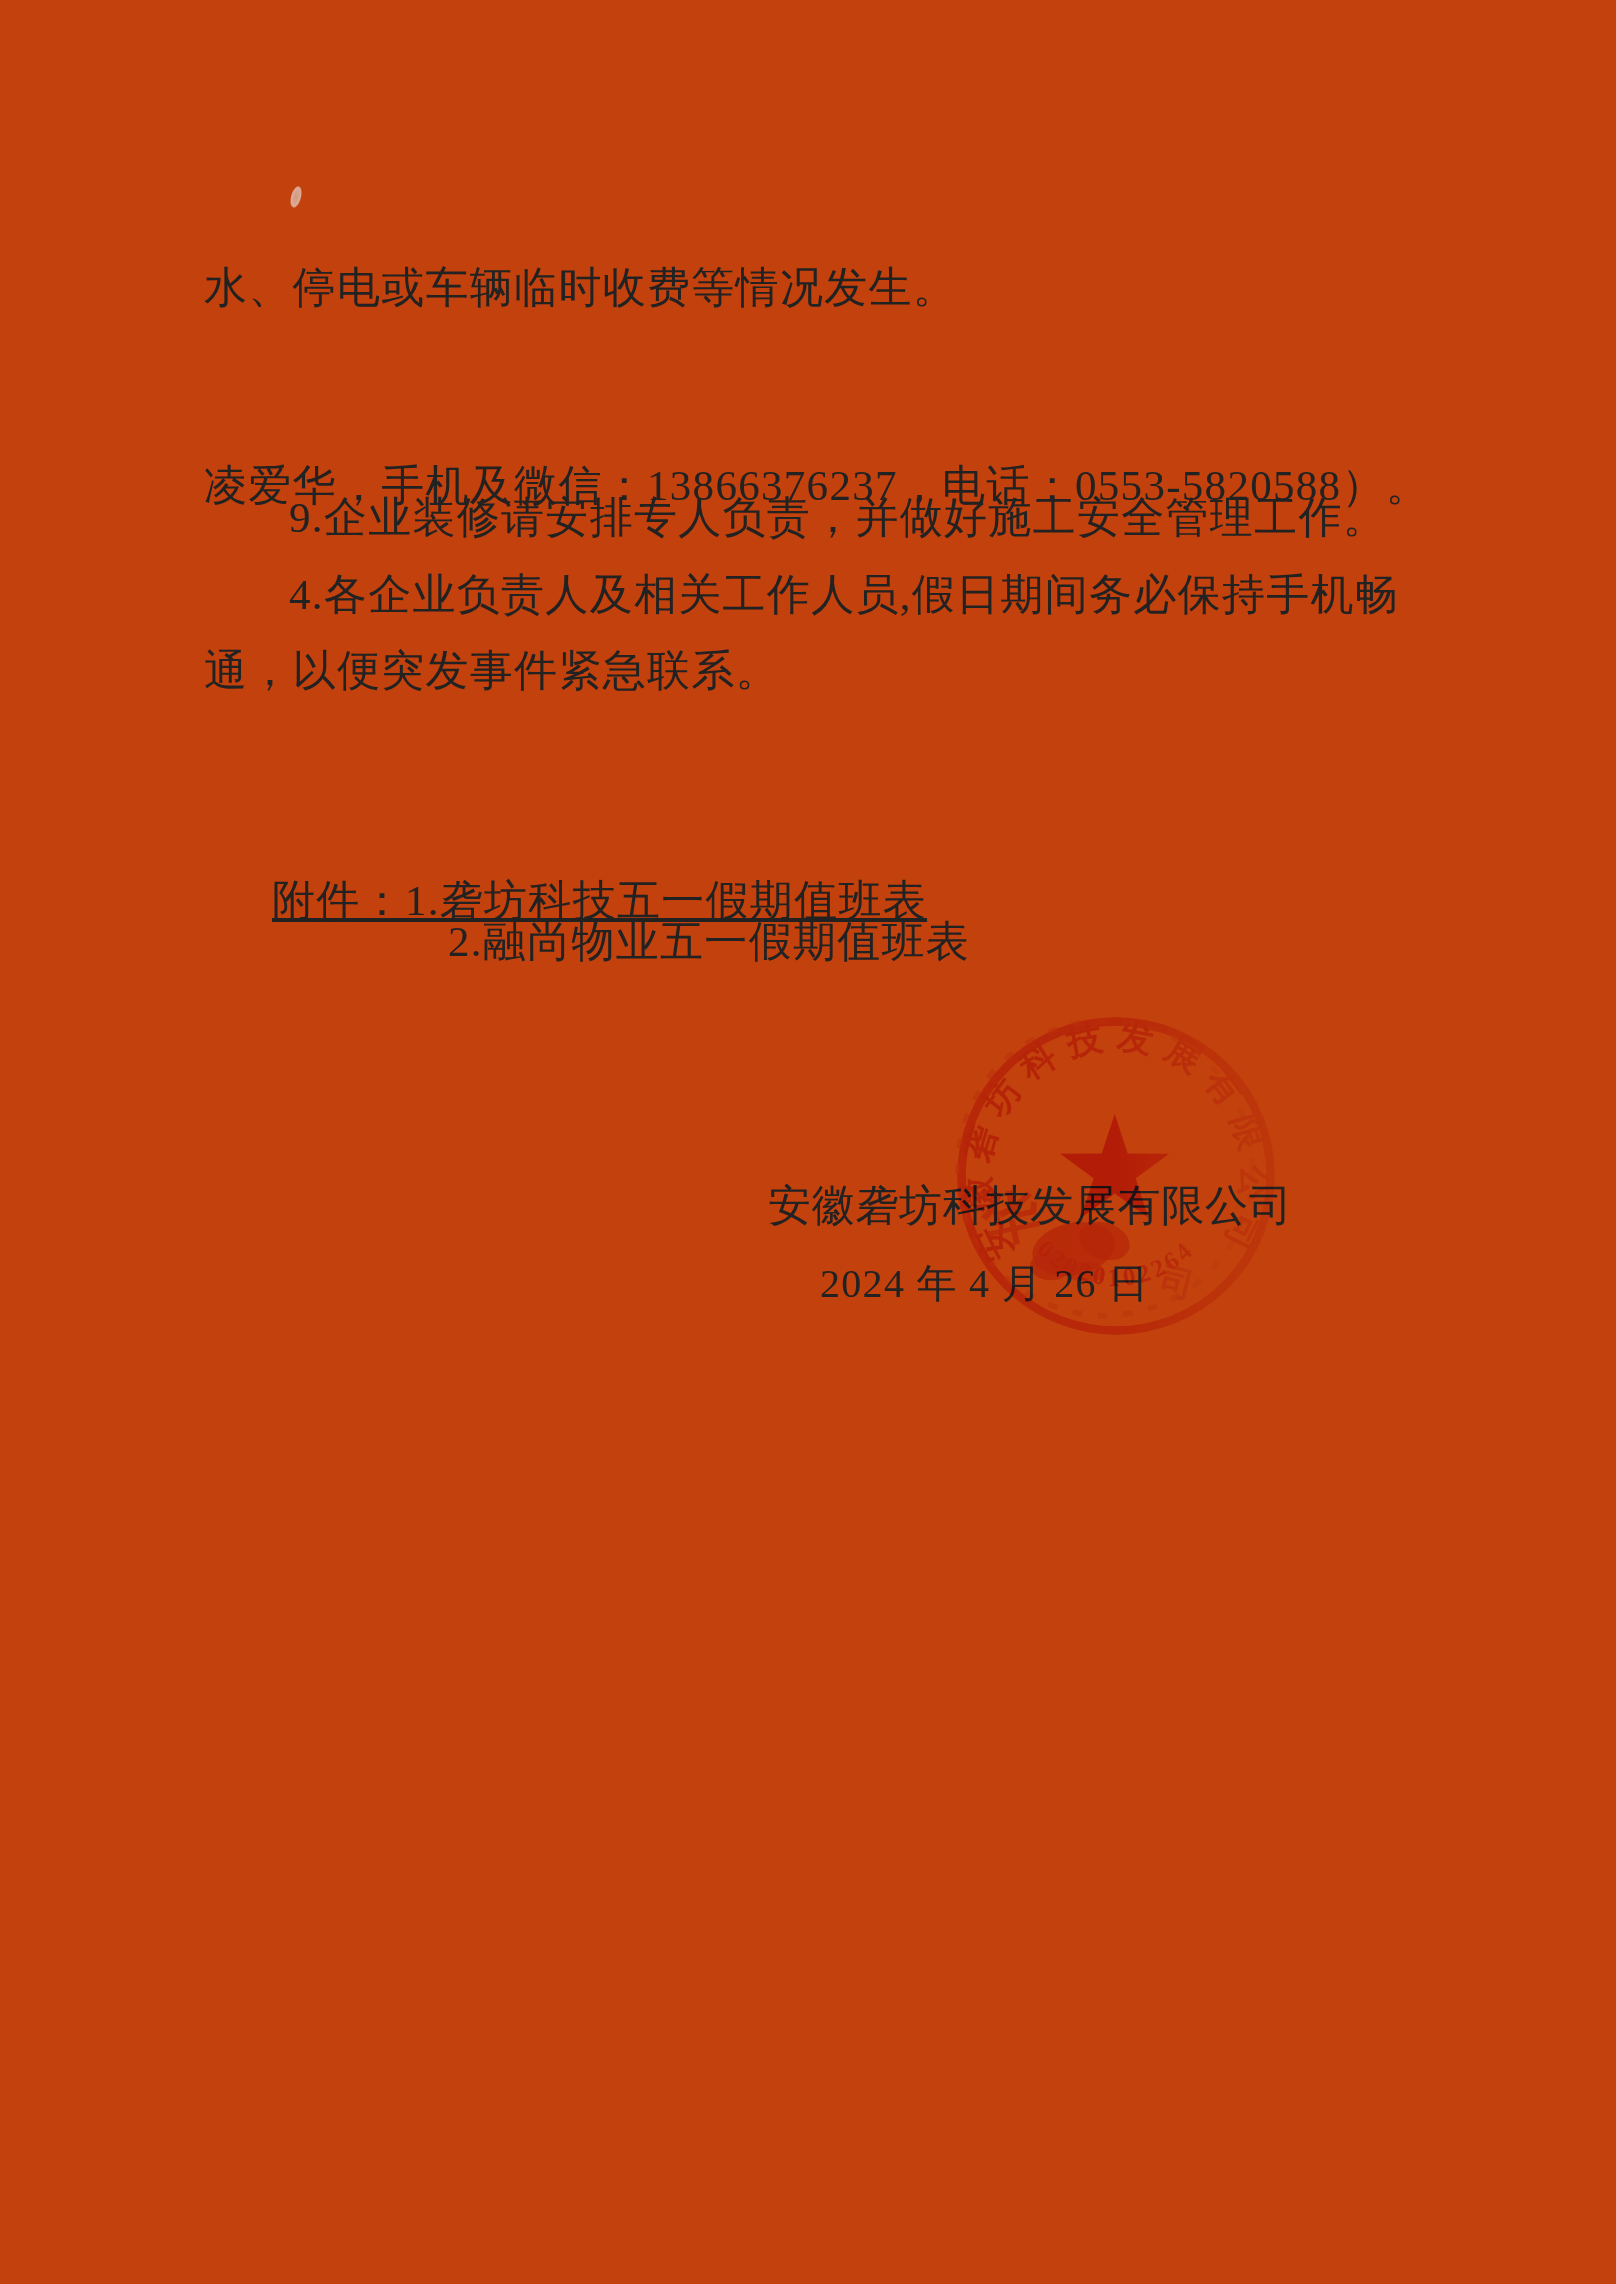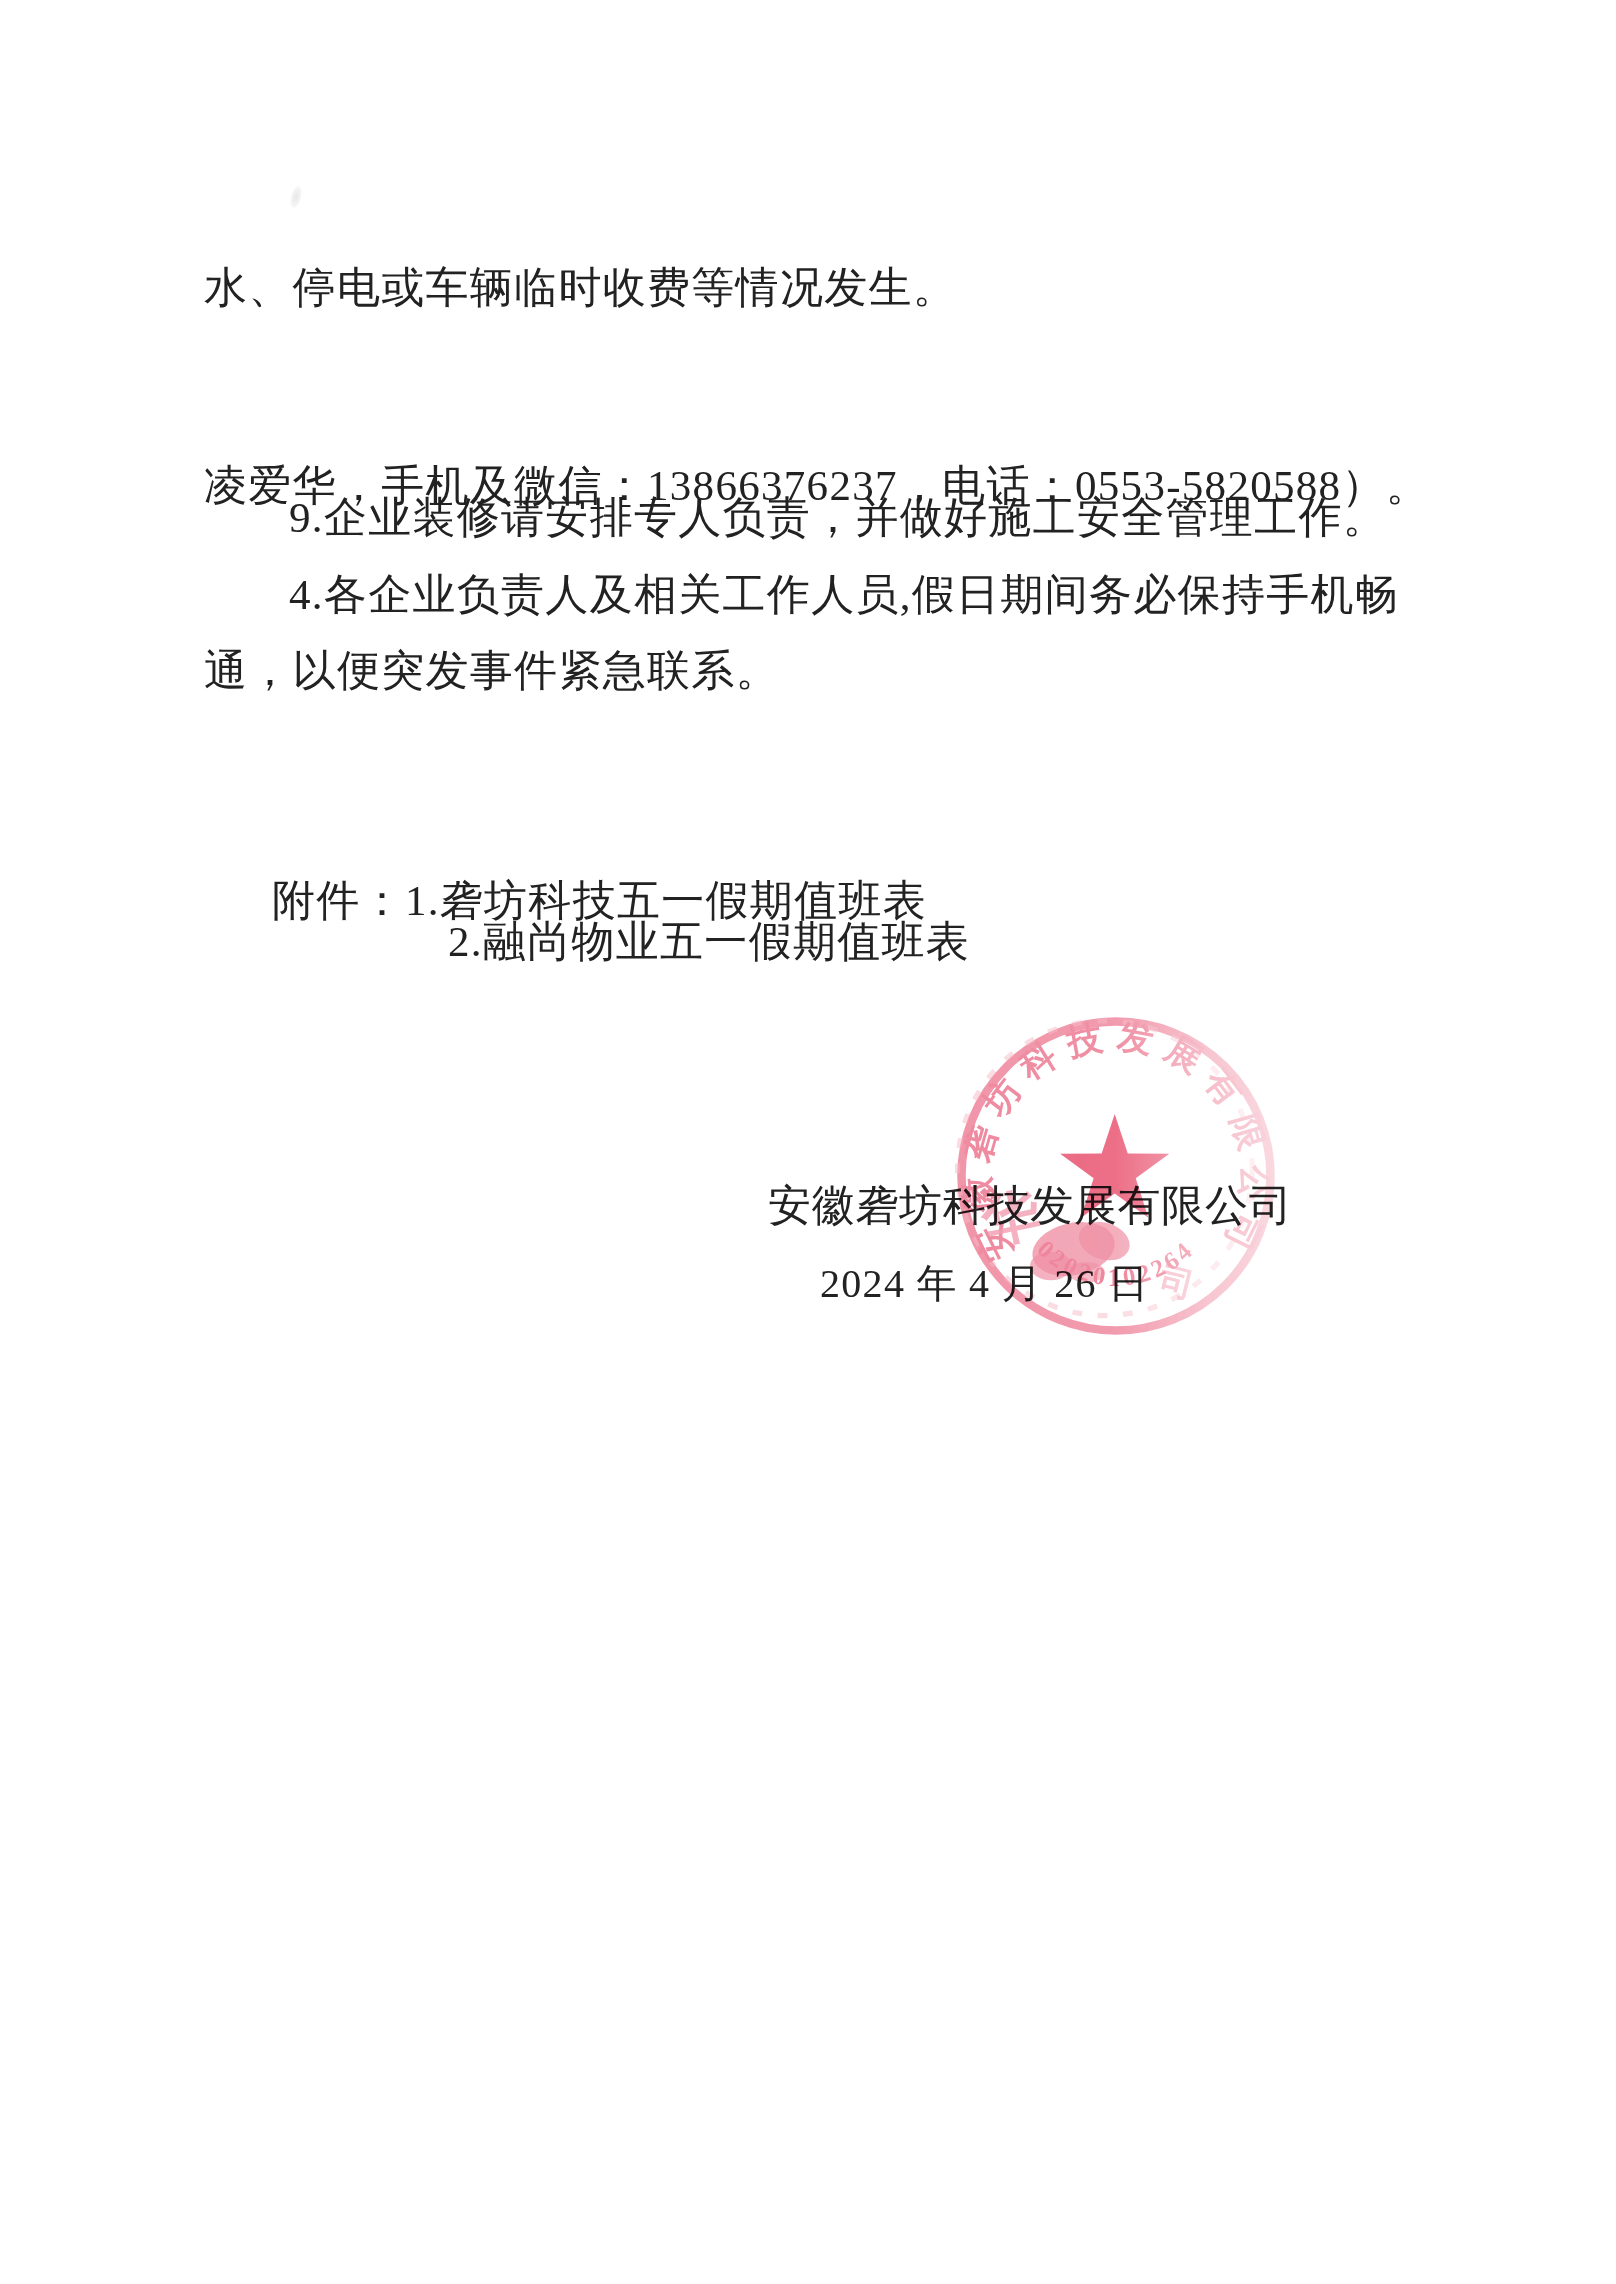--- a/index.html
+++ b/index.html
@@ -1,20 +1,20 @@
 <!DOCTYPE html>
 <html style="font-size:10.4px"><head>
 <meta charset="utf-8">
 <style>
   html, body { margin: 0; padding: 0; background: #9a9a9a; }
   .page {
     position: relative;
     width: 1616px;
     height: 2284px;
-    background: #ffffff;
+    background: #c2410c;
     overflow: hidden;
     font-family: "Liberation Serif", "DejaVu Serif", serif;
     color: #222222;
   }
   .line {
     position: absolute;
     white-space: nowrap;
     font-size: 43px;
     line-height: 50px;
     letter-spacing: 1.3px;
@@ -48,21 +48,21 @@
 <div class="page">
 
   <div class="scan-artifact"></div>
 
   <div class="line" style="left:204px; top:263px;">水、停电或车辆临时收费等情况发生。</div>
   <div class="line" style="left:204px; top:417px;margin-top:44px;">凌爱华，手机及微信：13866376237，电话：0553-5820588）。</div>
   <div class="line" style="left:289px; top:493px;">9.企业装修请安排专人负责，并做好施工安全管理工作。</div>
   <div class="line" style="left:289px; top:570px;">4.各企业负责人及相关工作人员,假日期间务必保持手机畅</div>
   <div class="line" style="left:204px; top:646px;">通，以便突发事件紧急联系。</div>
 
-  <div class="line" style="left:272px; top:876px;">附件：1.砻坊科技五一假期值班表</div>
+  <div class="line" style="left:272px; top:876px;text-decoration:underline;">附件：1.砻坊科技五一假期值班表</div>
   <div class="line" style="left:448px; top:917px;">2.融尚物业五一假期值班表</div>
 
   <div class="line" style="left:768px; top:1181px; letter-spacing:0.7px;">安徽砻坊科技发展有限公司</div>
   <div class="line date-line" style="left:820px; top:1259px;">2024 年 4 月 26 日</div>
 
   <svg class="seal" viewBox="0 0 500 500" aria-hidden="true">
     <defs>
       <path id="arcTop" d="M 90.3,361.9 A 195,195 0 1 1 409.7,361.9" fill="none"></path>
       <path id="arcBottom" d="M 121.3,358 A 168,168 0 0 0 378.7,358" fill="none"></path>
       <linearGradient id="fadeGrad" x1="0" y1="0" x2="1" y2="0">

